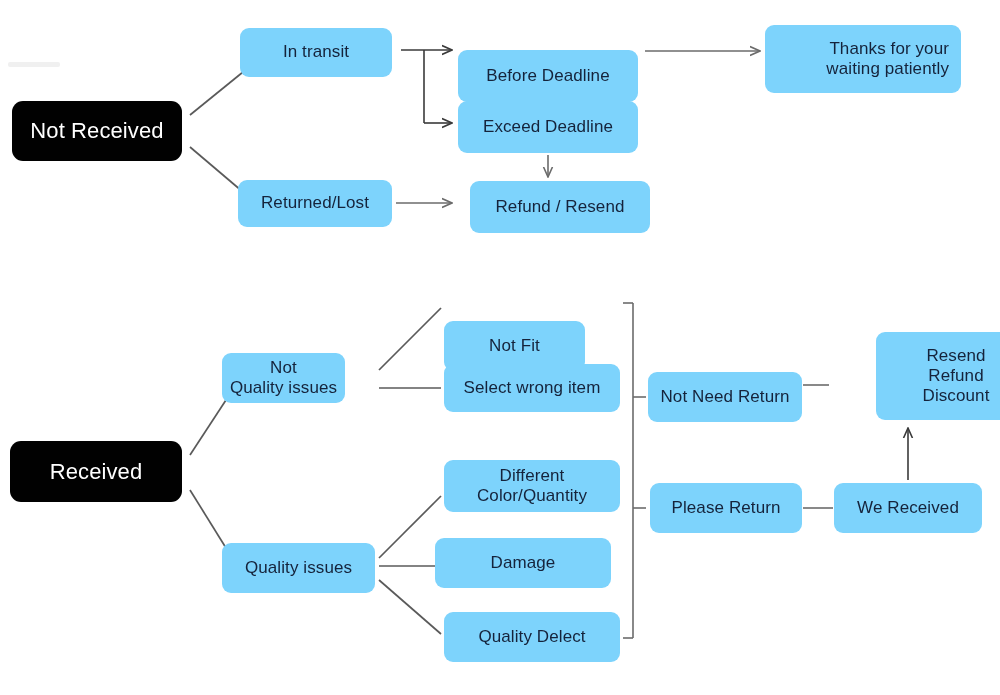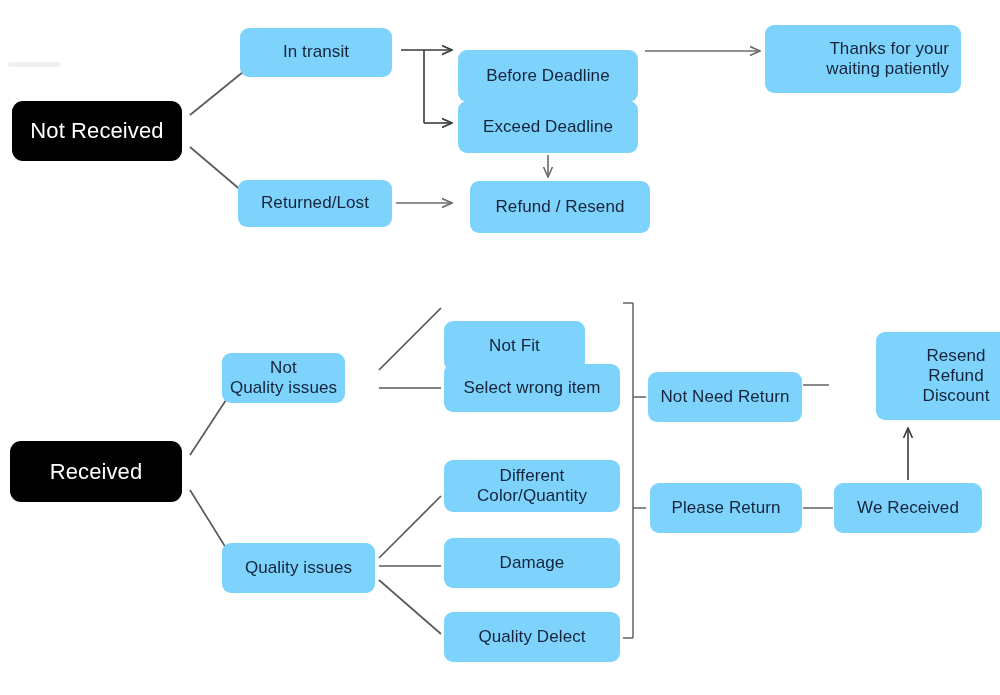--- a/index.html
+++ b/index.html
@@ -171,21 +171,21 @@
 
   <div class="node blue" style="left:222px; top:543px; width:153px; height:50px;">Quality issues</div>
 
   <div class="node blue" style="left:444px; top:292px; width:141px; height:50px;margin-top:29px;">Not Fit</div>
 
   <div class="node blue" style="left:444px; top:364px; width:176px; height:48px;">Select wrong item</div>
 
   <div class="node blue" style="left:444px; top:460px; width:176px; height:52px;">Different
 Color/Quantity</div>
 
-  <div class="node blue" style="left:444px; top:538px; width:176px; height:50px;">Damage</div>
+  <div class="node blue" style="left:435px; top:538px; width:176px; height:50px;">Damage</div>
 
   <div class="node blue" style="left:444px; top:612px; width:176px; height:50px;">Quality Delect</div>
 
   <div class="node blue" style="left:648px; top:372px; width:154px; height:50px;">Not Need Return</div>
 
   <div class="node blue" style="left:650px; top:483px; width:152px; height:50px;">Please Return</div>
 
   <div class="node blue" style="left:834px; top:483px; width:148px; height:50px;">We Received</div>
 
   <div class="node blue" style="left:832px; top:332px; width:160px; height:88px;margin-left:44px;">Resend

